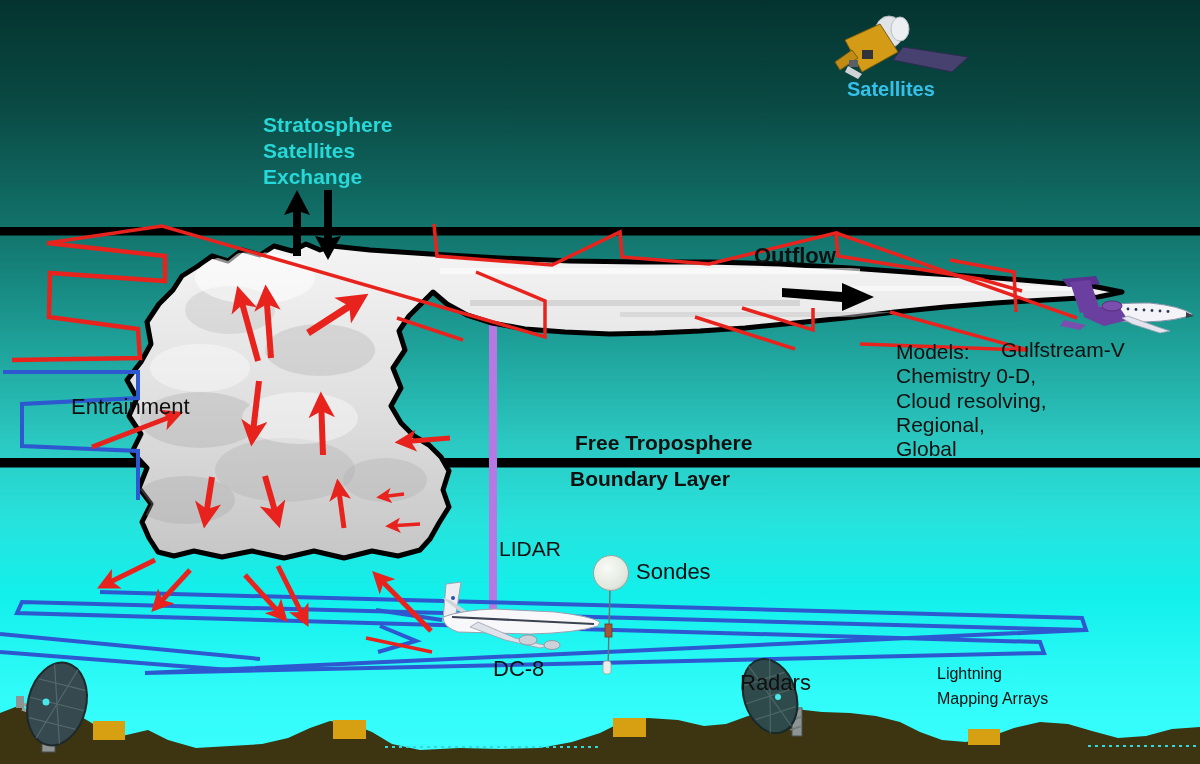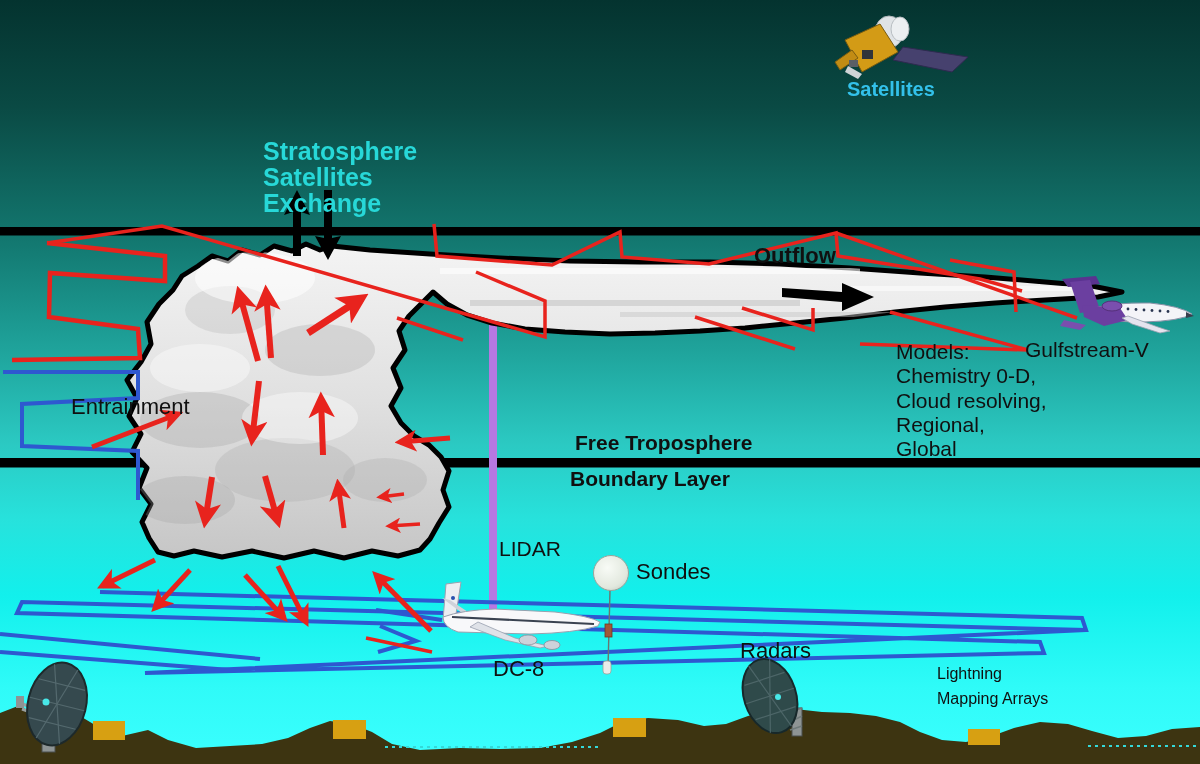--- a/index.html
+++ b/index.html
@@ -9,21 +9,21 @@
     background:linear-gradient(to bottom,
       #04332f 0%, #0a4a44 14%, #137971 32%, #1fa49c 46%,
       #2bc9c2 58%, #27e2dc 68%, #12f0ec 78%, #2ffbf8 90%, #3bffff 100%);
   }
   .stage svg{position:absolute;left:0;top:0;}
   .label{position:absolute;color:#101010;font-size:22px;white-space:nowrap;line-height:1.15;}
   .bold{font-weight:bold;}
   .cyan{color:#27d8d8;}
   .bluecyan{color:#33c1ea;}
   .models-block{font-size:21px;line-height:24.3px;}
-  .ste-block{font-size:25px;line-height:26px;margin-top:26px;}
+  .ste-block{font-size:21px;line-height:26px;}
   .lma-block{font-size:16px;line-height:25px;}
   .fs21{font-size:21px;}
   .fs20{font-size:20px;}
 </style>
 </head>
 <body>
 
 <div class="stage">
 
 <svg width="1200" height="764" viewBox="0 0 1200 764">
@@ -217,34 +217,34 @@
   <div class="label" style="left:754px;top:243px;font-weight:bold;">Outflow</div>
 
   <div class="label models-block" style="left:877px;top:340px;margin-left:19px;">
     <div>Models:</div>
     <div>Chemistry 0-D,</div>
     <div>Cloud resolving,</div>
     <div>Regional,</div>
     <div>Global</div>
   </div>
 
-  <div class="label fs21" style="left:1025px;top:338px;">Gulfstream-V</div>
+  <div class="label fs21" style="left:1001px;top:338px;">Gulfstream-V</div>
 
   <div class="label" style="left:71px;top:394px;">Entrainment</div>
 
   <div class="label bold fs21" style="left:570px;top:467px;">Boundary Layer</div>
 
   <div class="label bold fs21" style="left:575px;top:431px;">Free Troposphere</div>
 
   <div class="label fs21" style="left:499px;top:537px;">LIDAR</div>
 
   <div class="label" style="left:636px;top:559px;">Sondes</div>
 
   <div class="label" style="left:493px;top:656px;">DC-8</div>
 
-  <div class="label" style="left:740px;top:638px;">Radars</div>
+  <div class="label" style="left:740px;top:670px;">Radars</div>
 
   <div class="label lma-block" style="left:937px;top:661px;">
     <div>Lightning</div>
     <div>Mapping Arrays</div>
   </div>
 
 </div>
 
 </body></html>

